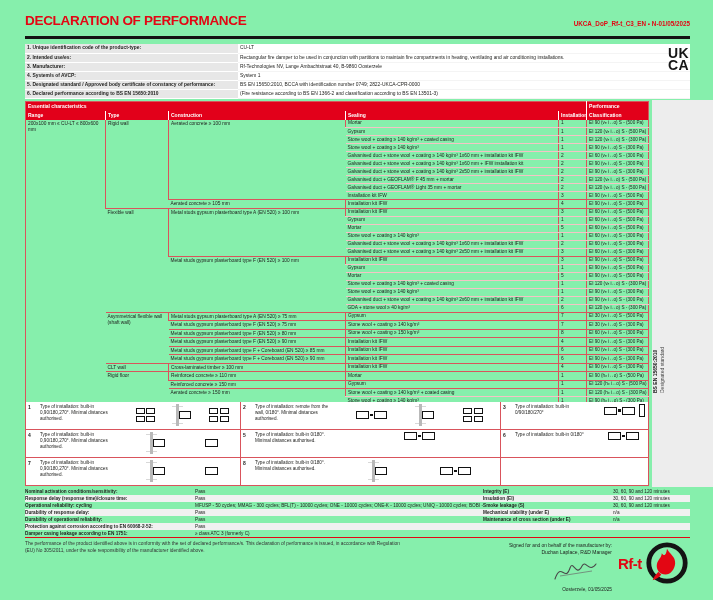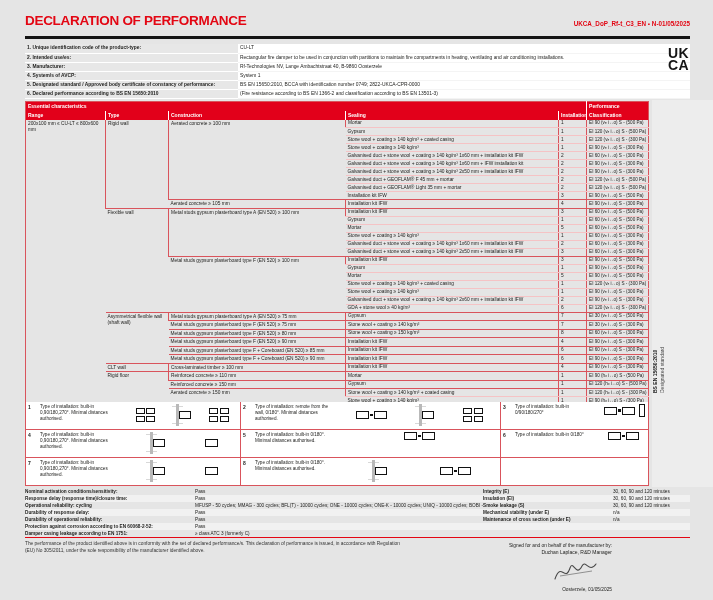--- a/index.html
+++ b/index.html
@@ -6,21 +6,21 @@
     --accent:#e30613;
     --band-red:#e2001a;
     --line-strong:#d9545c;
     --line-light:#f5c3c5;
     --label-gray:#e7e7e7;
     --strip-gray:#ededed;
     --ink:#1d1d1b;
   }
   *{margin:0;padding:0;box-sizing:border-box;}
   body{background:#fff;font-family:"Liberation Sans",sans-serif;color:var(--ink);}
-  .page{position:relative;width:713px;height:600px;background:#e5e5e5;overflow:hidden;}
+  .page{position:relative;width:713px;height:600px;background:#86efac;overflow:hidden;}
 
   
   .title{position:absolute;left:25px;top:13px;font-size:13.5px;font-weight:bold;letter-spacing:-0.3px;color:var(--accent);}
   .doccode{position:absolute;right:23px;top:20px;font-size:6.3px;font-weight:bold;color:var(--accent);}
   .black-rule{position:absolute;left:25px;right:23px;top:36px;height:3px;background:#141414;}
 
   
   .info{position:absolute;left:25px;top:44px;width:665px;border-collapse:collapse;table-layout:fixed;}
   .info td{font-size:4.9px;line-height:8px;height:9px;padding:0 3px 0 2px;border-bottom:1px solid #fff;vertical-align:middle;white-space:nowrap;overflow:hidden;}
   .info td.lbl{width:213px;background:var(--label-gray);font-weight:bold;}
@@ -536,14 +536,22 @@
   <div class="signed">
     <div>Signed for and on behalf of the manufacturer by:</div>
     <div class="name">Duchan Laplace, R&amp;D Manager</div>
     <svg class="sig-svg" width="52" height="26" viewBox="0 0 52 26">
       <path d="M3,22 C9,4 13,26 18,11 C21,2 24,21 30,9 C34,2 37,17 44,7" fill="none" stroke="#4a4a4a" stroke-width="1.1" stroke-linecap="round"></path>
       <path d="M8,19 L40,14" fill="none" stroke="#6a6a6a" stroke-width="0.7"></path>
     </svg>
     <div class="placedate">Oosterzele, 01/05/2025</div>
   </div>
 
+  <div class="rft-logo">
+    <span class="rft-text">Rf-t</span>
+    <svg width="46" height="46" viewBox="0 0 48 48">
+      <circle cx="24" cy="24" r="19" fill="none" stroke="#141414" stroke-width="5"></circle>
+      <path d="M24 9 C27 15 33 17 32.5 24.5 C32 31 27.5 36 22.5 36 C16.5 36 12.3 31 13.5 25 C14.4 20.5 18 19 18.6 13.8 C20.6 17 23 16.6 24 9 Z" fill="#e30613"></path>
+      <path d="M15 33 C12 36 10 39 9 42 C13 41 16 39 18 36 Z" fill="#e30613"></path>
+    </svg>
+  </div>
 
 </div>
 
 </body></html>

